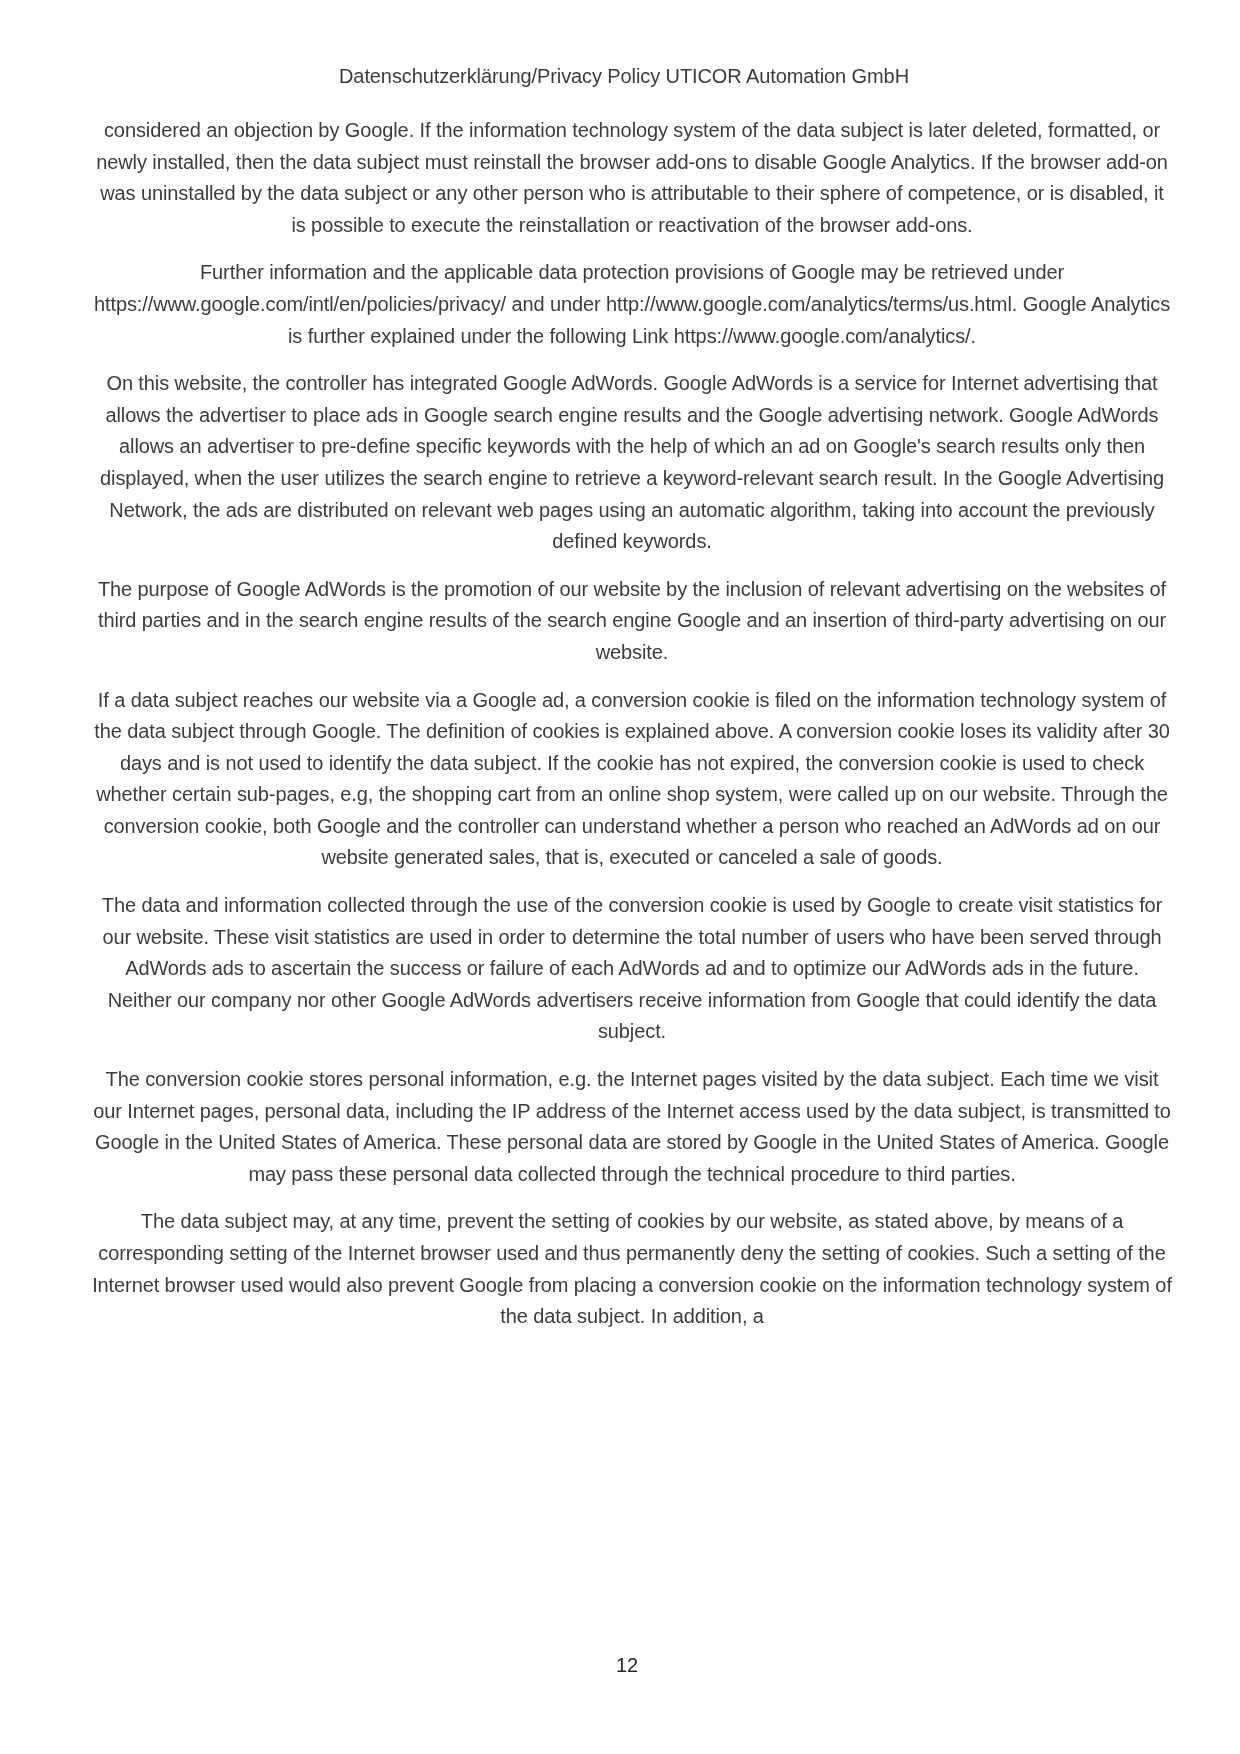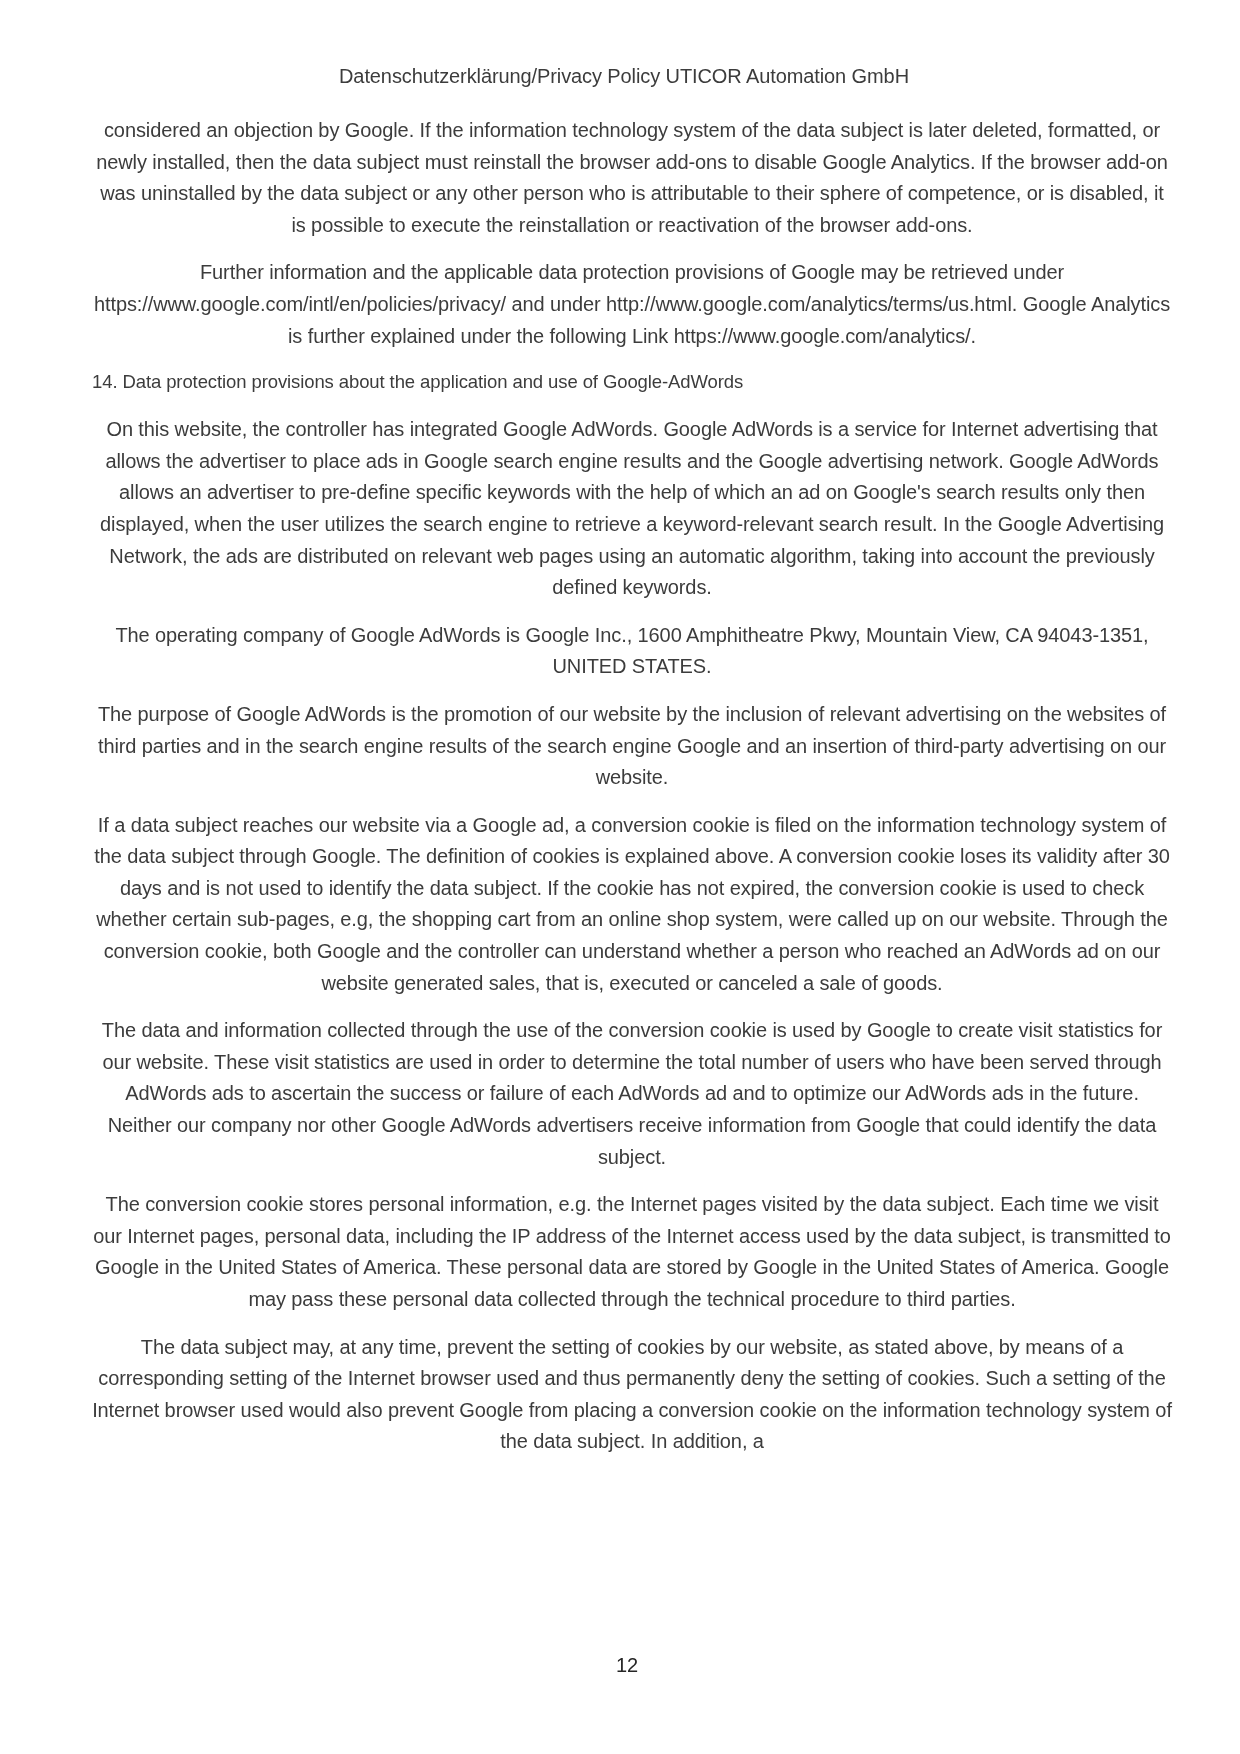--- a/index.html
+++ b/index.html
@@ -57,25 +57,23 @@
 <body>
 
 <div class="page">
 
   <div class="doc-header">Datenschutzerklärung/Privacy Policy UTICOR Automation GmbH</div>
 
   <p class="body-par">considered an objection by Google. If the information technology system of the data subject is later deleted, formatted, or newly installed, then the data subject must reinstall the browser add-ons to disable Google Analytics. If the browser add-on was uninstalled by the data subject or any other person who is attributable to their sphere of competence, or is disabled, it is possible to execute the reinstallation or reactivation of the browser add-ons.</p>
 
   <p class="body-par">Further information and the applicable data protection provisions of Google may be retrieved under https://www.google.com/intl/en/policies/privacy/ and under http://www.google.com/analytics/terms/us.html. Google Analytics is further explained under the following Link https://www.google.com/analytics/.</p>
 
-  <h2 class="section-heading">14. Data protection provisions about the application and use of Google-AdWords</h2>
 
   <p class="body-par">On this website, the controller has integrated Google AdWords. Google AdWords is a service for Internet advertising that allows the advertiser to place ads in Google search engine results and the Google advertising network. Google AdWords allows an advertiser to pre-define specific keywords with the help of which an ad on Google's search results only then displayed, when the user utilizes the search engine to retrieve a keyword-relevant search result. In the Google Advertising Network, the ads are distributed on relevant web pages using an automatic algorithm, taking into account the previously defined keywords.</p>
 
-  <p class="body-par">The operating company of Google AdWords is Google Inc., 1600 Amphitheatre Pkwy, Mountain View, CA 94043-1351, UNITED STATES.</p>
 
   <p class="body-par">The purpose of Google AdWords is the promotion of our website by the inclusion of relevant advertising on the websites of third parties and in the search engine results of the search engine Google and an insertion of third-party advertising on our website.</p>
 
   <p class="body-par">If a data subject reaches our website via a Google ad, a conversion cookie is filed on the information technology system of the data subject through Google. The definition of cookies is explained above. A conversion cookie loses its validity after 30 days and is not used to identify the data subject. If the cookie has not expired, the conversion cookie is used to check whether certain sub-pages, e.g, the shopping cart from an online shop system, were called up on our website. Through the conversion cookie, both Google and the controller can understand whether a person who reached an AdWords ad on our website generated sales, that is, executed or canceled a sale of goods.</p>
 
   <p class="body-par">The data and information collected through the use of the conversion cookie is used by Google to create visit statistics for our website. These visit statistics are used in order to determine the total number of users who have been served through AdWords ads to ascertain the success or failure of each AdWords ad and to optimize our AdWords ads in the future. Neither our company nor other Google AdWords advertisers receive information from Google that could identify the data subject.</p>
 
   <p class="body-par">The conversion cookie stores personal information, e.g. the Internet pages visited by the data subject. Each time we visit our Internet pages, personal data, including the IP address of the Internet access used by the data subject, is transmitted to Google in the United States of America. These personal data are stored by Google in the United States of America. Google may pass these personal data collected through the technical procedure to third parties.</p>
 
   <p class="body-par">The data subject may, at any time, prevent the setting of cookies by our website, as stated above, by means of a corresponding setting of the Internet browser used and thus permanently deny the setting of cookies. Such a setting of the Internet browser used would also prevent Google from placing a conversion cookie on the information technology system of the data subject. In addition, a</p>

